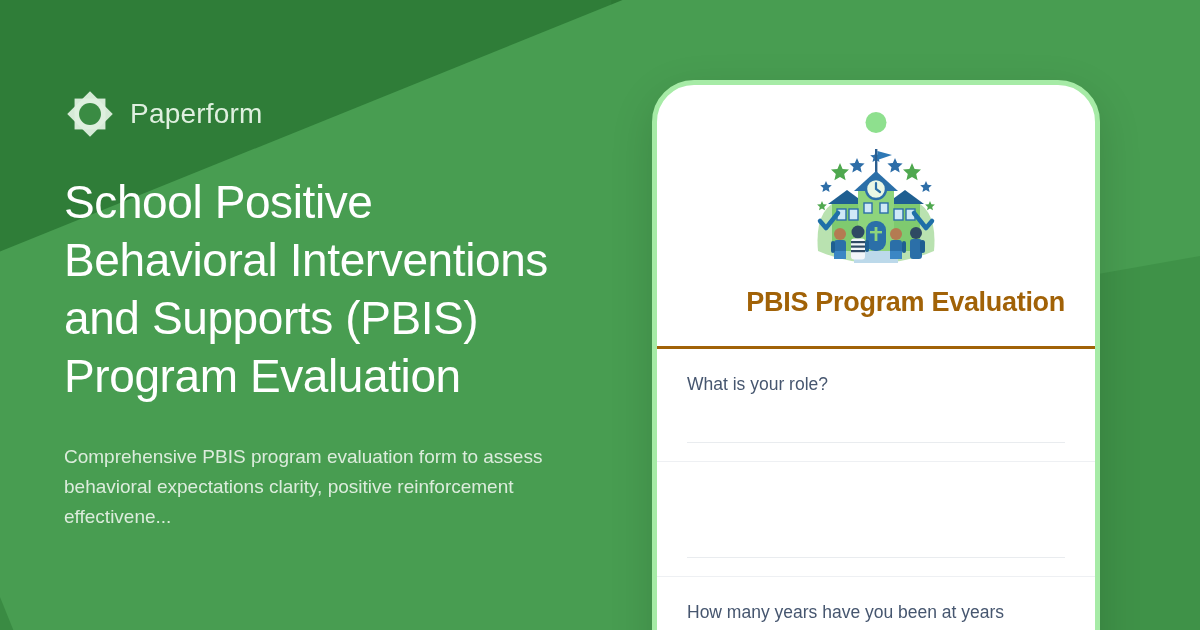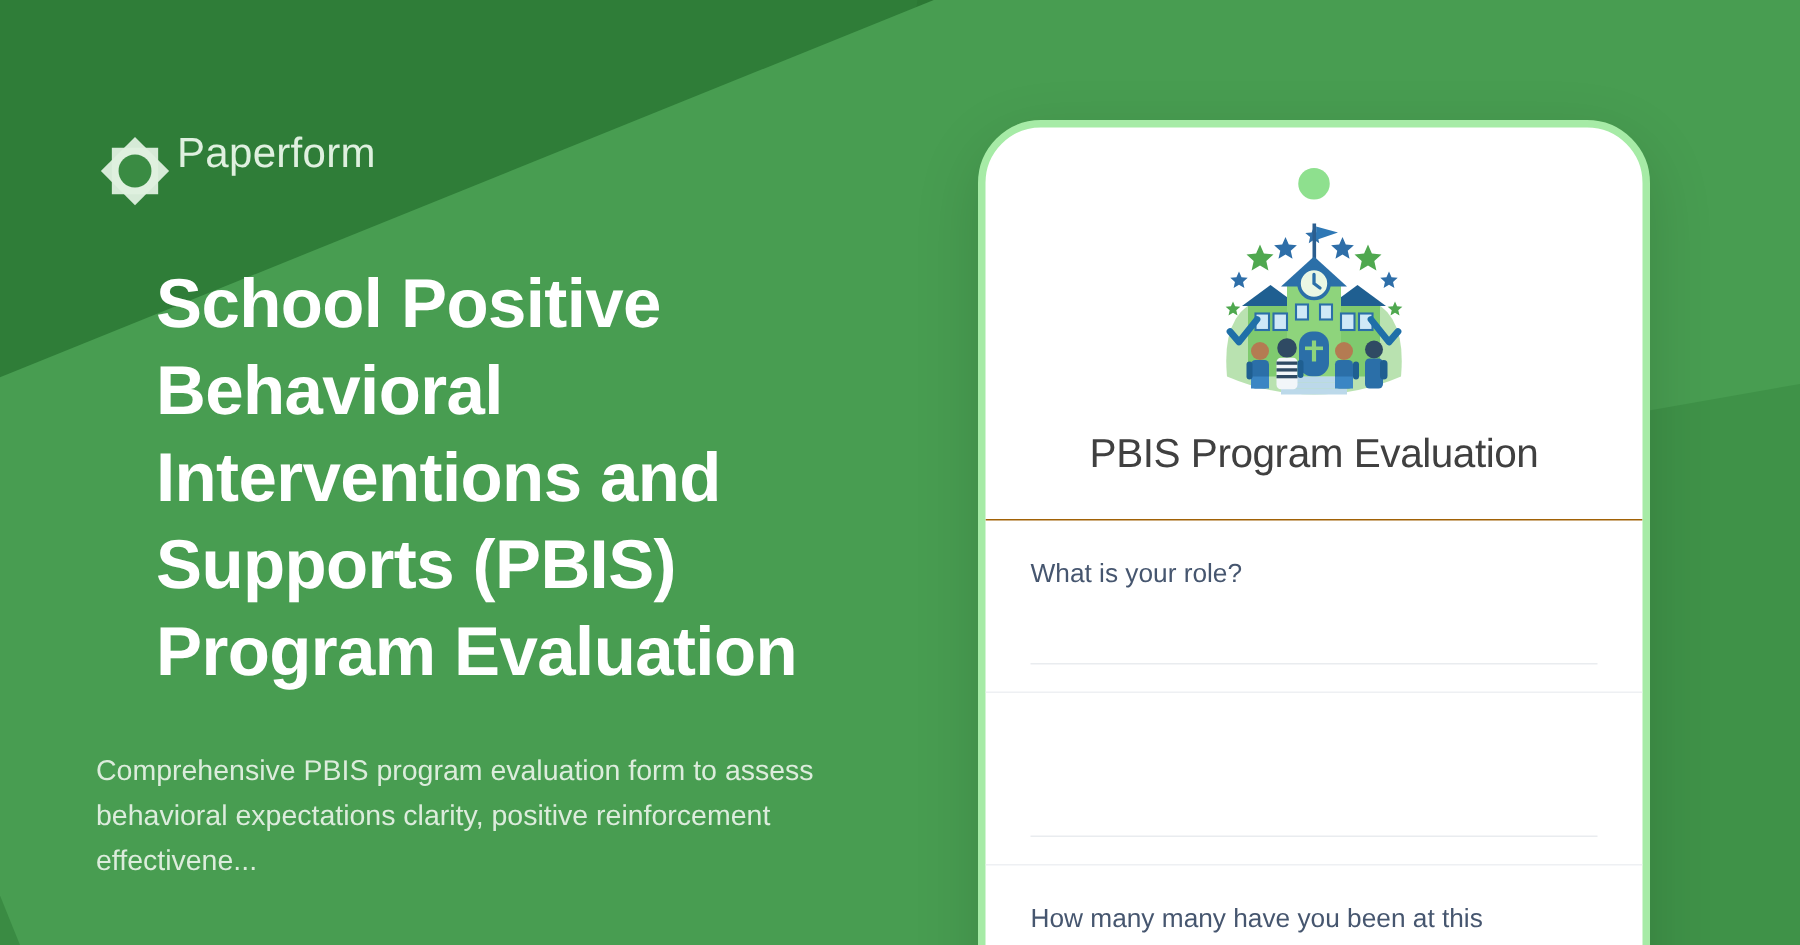--- a/index.html
+++ b/index.html
@@ -77,40 +77,40 @@
   .left {
     position: absolute;
     left: 64px;
     top: 88px;
     width: 560px;
     z-index: 5;
   }
 
   .brand {
     display: flex;
-    gap: 2px;
+    align-items: center;
+    gap: 14px;
     margin-bottom: 34px;
   }
   .brand-mark { width: 52px; height: 52px; display:block; flex: 0 0 auto; }
   .brand-name {
     color: #dff0df;
     font-size: 28px;
     letter-spacing: .2px;
     font-weight: 400;
     line-height: 1;
   }
 
   .headline {
     color: #ffffff;
     font-size: 46px;
     line-height: 1.26;
-    font-weight: 700;
+    font-weight: 400;
     letter-spacing: -0.4px;
     max-width: 520px;
-    margin-left: 40px;
   }
 
   .subhead {
     margin-top: 36px;
     color: #dcecdc;
     font-size: 19px;
     line-height: 1.58;
     font-weight: 400;
     max-width: 500px;
   }
@@ -143,36 +143,36 @@
 
   .hero-art {
     margin: 56px auto 0;
     width: 160px;
     height: 132px;
     display: block;
   }
 
   .form-title {
     margin: 14px 30px 0;
-    color: #404040;
+    color: #a16207;
     font-size: 27px;
-    font-weight: 400;
+    font-weight: 700;
     letter-spacing: -0.3px;
-    text-align: center;
+    text-align: right;
   }
 
   .fields { margin-top: 28px; }
 
   .field {
     padding: 24px 30px 0 30px;
     border-top: 1px solid #eef0f3;
     height: 115px;
     position: relative;
   }
-  .field:first-child { border-top: 1px solid #a16207; }
+  .field:first-child { border-top: 3px solid #a16207; }
 
   .field-label {
     color: #46566f;
     font-size: 17.5px;
     line-height: 1.35;
     font-weight: 400;
   }
   .field-underline {
     position: absolute;
     left: 30px; right: 30px;
@@ -310,19 +310,19 @@
       <div class="field">
         <div class="field-label">What is your role?</div>
         <div class="field-underline"></div>
       </div>
 
       <div class="field">
         <div class="field-underline"></div>
       </div>
 
       <div class="field partial">
-        <div class="field-label">How many many have you been at this</div>
+        <div class="field-label">How many years have you been at years</div>
       </div>
 
     </div>
   </div>
 
 </div>
 
 </body></html>

